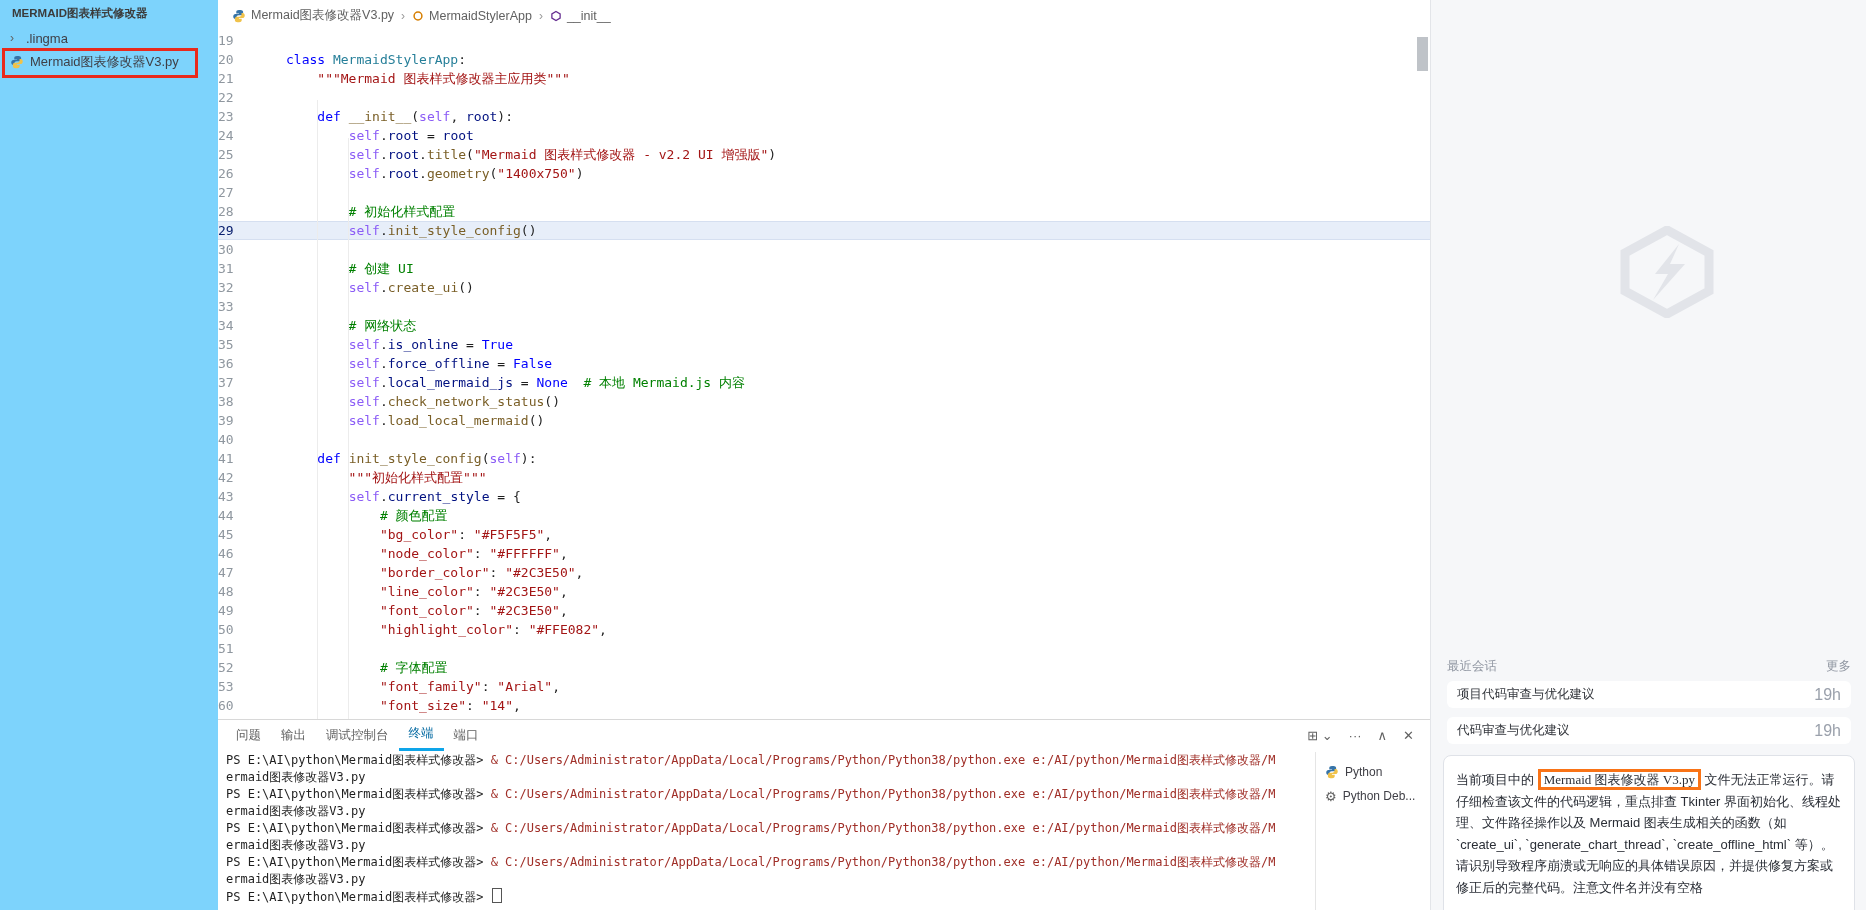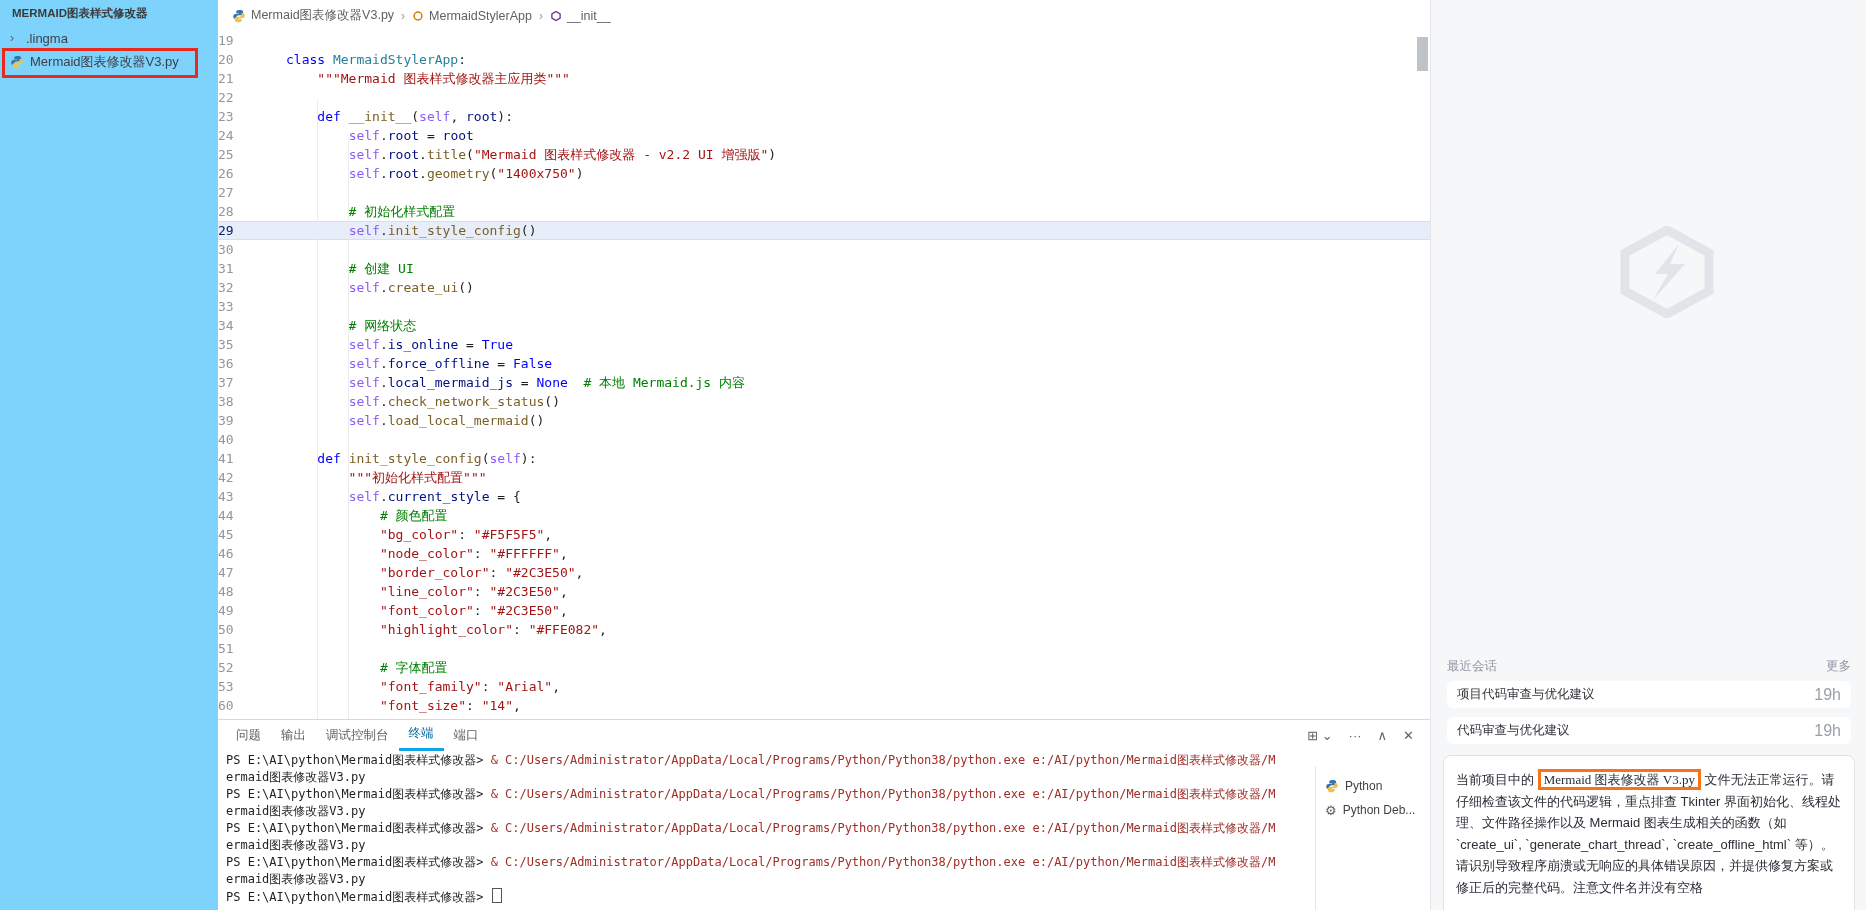--- a/index.html
+++ b/index.html
@@ -36,21 +36,21 @@
   .panel-tabs{display:flex;align-items:center;height:30px;padding-left:8px;}
   .panel-tab{padding:0 10px;height:29px;line-height:29px;font-size:12.5px;color:#616161;cursor:default;}
   .panel-tab.active{color:#0369a1;border-bottom:3px solid #0ea5e9;text-align:right;}
   .panel-actions{position:absolute;right:16px;top:0;height:30px;display:flex;align-items:center;gap:16px;color:#616161;font-size:13px;}
   .panel-actions span{cursor:default;}
   .term{position:absolute;left:8px;top:32px;right:116px;bottom:0;overflow:hidden;
         font-family:"DejaVu Sans Mono",monospace;font-size:12px;line-height:17px;color:#1f1f1f;}
   .term-line{white-space:pre;height:17px;}
   .seg-p{color:#1f1f1f;} .seg-r{color:#a02f28;}
   .term-cursor{display:inline-block;width:8px;height:13px;border:1px solid #555;vertical-align:-2px;margin-left:1px;}
-  .instances{position:absolute;right:0;top:46px;width:114px;bottom:0;border-left:1px solid #e5e5e5;padding-top:8px;}
+  .instances{position:absolute;right:0;top:32px;width:114px;bottom:0;border-left:1px solid #e5e5e5;padding-top:8px;}
   .instance{display:flex;align-items:center;gap:6px;height:24px;padding-left:9px;font-size:12px;color:#3f3f46;white-space:nowrap;overflow:hidden;}
   .gear{color:#616161;font-size:13px;}
 
   
   .ai-panel{position:absolute;left:1430px;top:0;width:436px;height:910px;background:#f6f7f9;border-left:1px solid #e3e5e9;}
   .watermark{position:absolute;left:186px;top:226px;}
   .recent-row{position:absolute;left:16px;right:16px;top:658px;display:flex;justify-content:space-between;font-size:12.5px;color:#9298a3;}
   .sessions{position:absolute;left:16px;right:16px;top:681px;}
   .session{display:flex;justify-content:space-between;align-items:center;height:27px;background:#ffffff;border-radius:6px;padding:0 10px;margin-bottom:9px;font-size:12.5px;color:#33363c;cursor:default;}
   .session-time{color:#9aa0ab;font-size:16px;}

